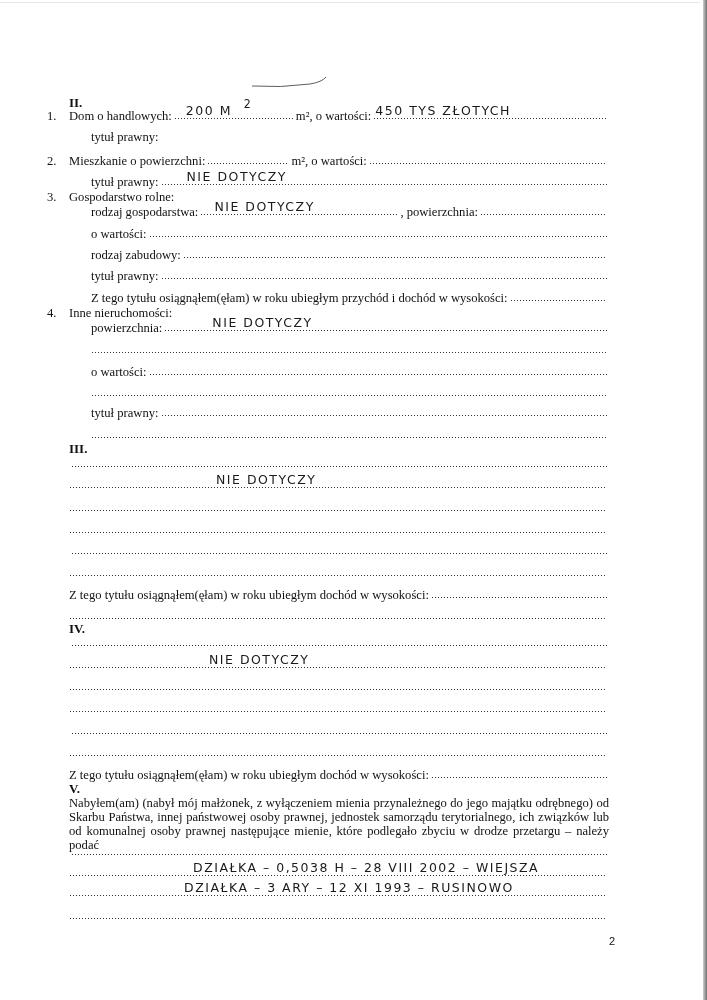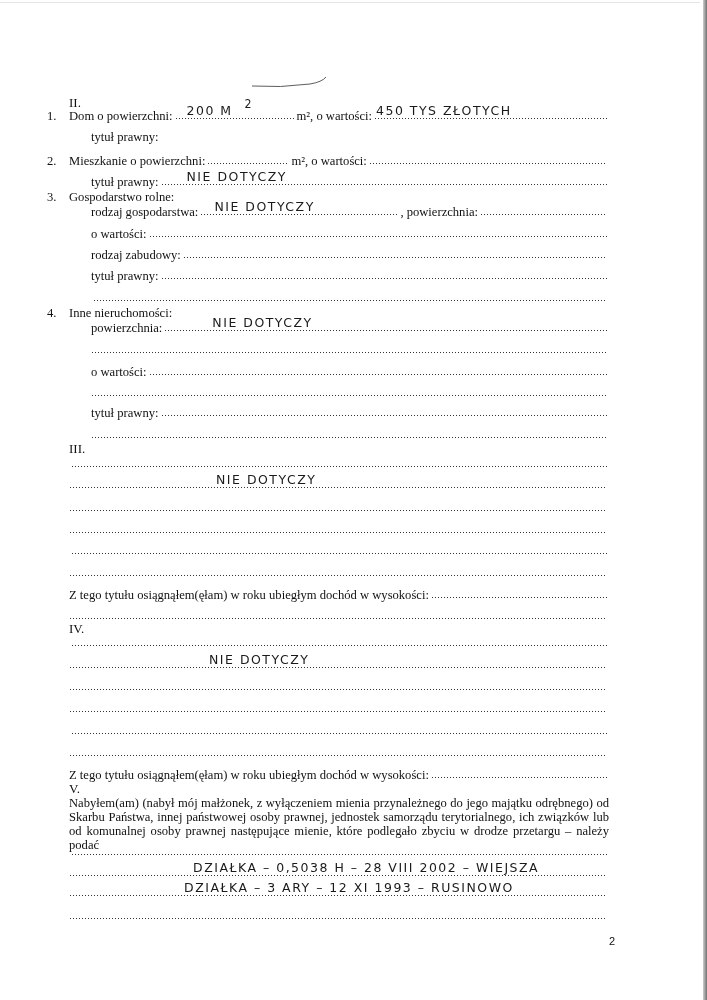--- a/index.html
+++ b/index.html
@@ -22,38 +22,38 @@
     background-image: radial-gradient(circle, #333 0.6px, transparent 0.9px);
     background-size: 3px 3px; background-repeat: repeat-x; background-position: 0 100%;
   }
   .dots.fixed { flex: 0 0 auto; }
   .mid { flex: 0 0 auto; margin-left: 2px; }
   .hw {
     position: absolute; bottom: 1px; font-family: "DejaVu Sans", sans-serif; font-size: 12.5px;
     letter-spacing: 1.5px; color: #1a1a1a; transform: scaleY(1.05); white-space: nowrap;
   }
   .hw.sup { font-size: 11px; bottom: 7px; }
-  .sec { position: absolute; left: 69px; font-weight: normal; font-size: 13px; }
+  .sec { position: absolute; left: 69px; font-weight: bold; font-size: 13px; }
   .para { position: absolute; left: 69px; width: 540px; line-height: 14px; text-align: justify; }
   .pagenum { position: absolute; left: 609px; top: 935px; font-family: "Liberation Sans", sans-serif; font-size: 11px; }
 </style>
 </head>
 <body>
 
 <div class="topline"></div>
 <div class="edge"></div>
 <svg class="scribble" width="80" height="14">
   <path d="M2 10 Q 30 12 60 8 Q 72 6 76 1" stroke="#333" stroke-width="0.8" fill="none"></path>
 </svg>
 
 <div class="sec" style="top:95px">II.</div>
 
 <div class="line" style="top:108px">
   <span class="num">1.</span>
-  <span class="lbl">Dom o powierzchni:</span>
+  <span class="lbl">Dom o handlowych:</span>
   <span class="dots fixed" style="width:120px">
     <span class="hw" style="left:12px">200 M</span>
     <span class="hw sup" style="left:70px">2</span>
   </span>
   <span class="mid">m², o wartości:</span>
   <span class="dots">
     <span class="hw" style="left:2px">450 TYS ZŁOTYCH</span>
   </span>
 </div>
 
@@ -99,20 +99,21 @@
   <span class="lbl">rodzaj zabudowy:</span>
   <span class="dots"></span>
 </div>
 
 <div class="line indent" style="top:268px">
   <span class="lbl">tytuł prawny:</span>
   <span class="dots"></span>
 </div>
 
 <div class="line indent" style="top:290px">
+  <span class="lbl">Z tego tytułu osiągnąłem(ęłam) w roku ubiegłym przychód i dochód w wysokości:</span>
   <span class="dots"></span>
 </div>
 
 <div class="line" style="top:305px">
   <span class="num">4.</span>
   <span class="lbl">Inne nieruchomości:</span>
 </div>
 
 <div class="line indent" style="top:320px">
   <span class="lbl">powierzchnia:</span>

